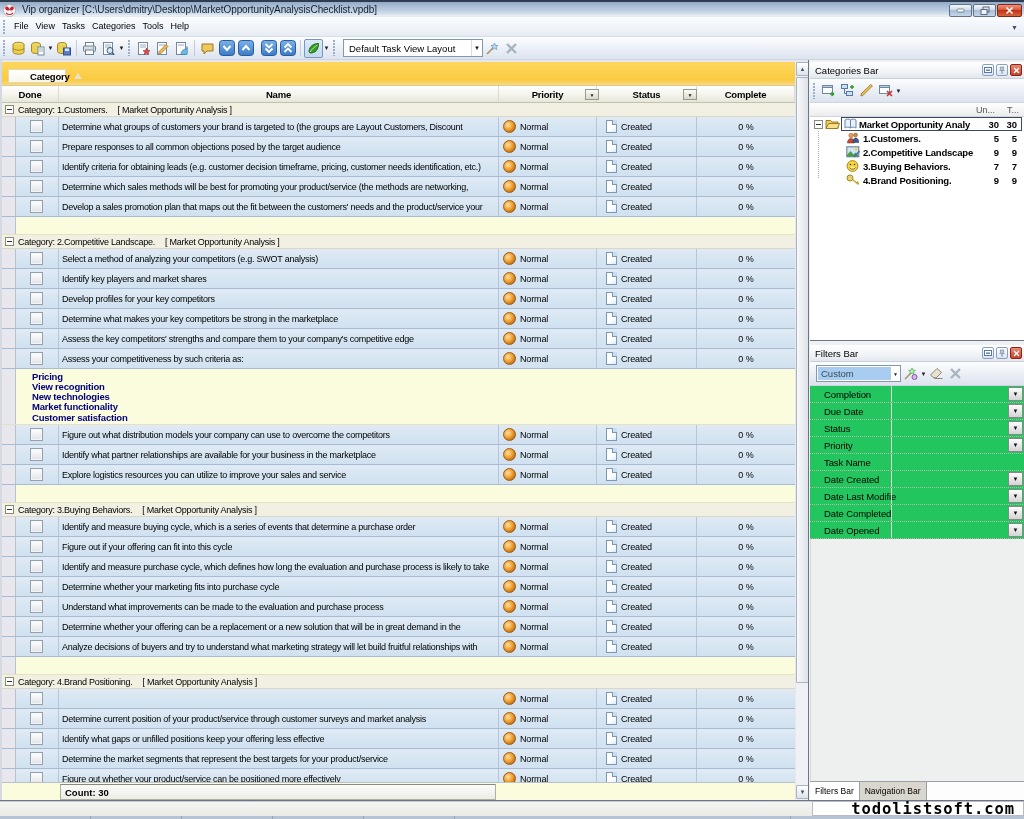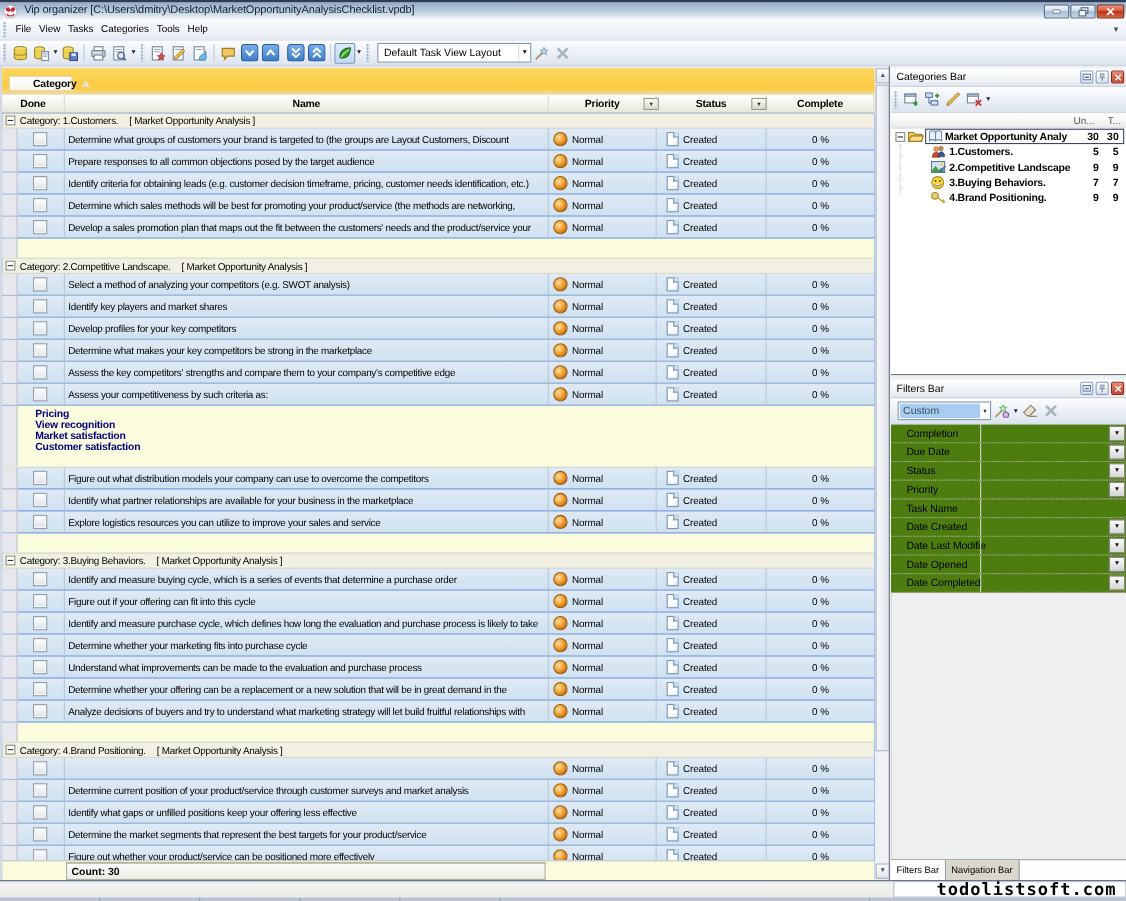--- a/index.html
+++ b/index.html
@@ -59,21 +59,21 @@
   .band-box .sort { margin-left:4px; width:0; height:0; border-left:4px solid transparent; border-right:4px solid transparent;
     border-bottom:6px solid #e8e2c8; position:relative; }
   .hdr { position:absolute; left:0; top:26px; width:793px; height:17px;
     background:linear-gradient(#ffffff, #f3f2ea 60%, #e7e6da); border-bottom:1px solid #c3c2b2; }
   .hdr .cell { position:absolute; top:0; height:100%; display:flex; align-items:center; justify-content:center;
     font-weight:bold; font-size:9.5px; letter-spacing:-0.2px; border-right:1px solid #dddccc; }
   .filterbtn { position:absolute; top:3px; width:14px; height:11px; border:1px solid #9a9a8a;
     background:linear-gradient(#fcfcf8,#d8d8cc); display:flex; align-items:center; justify-content:center; font-size:5px; color:#222; }
 
   
-  .rows { position:absolute; left:0; top:43px; width:793px; height:697px; overflow:hidden; background:#3b82f6; }
+  .rows { position:absolute; left:0; top:43px; width:793px; height:697px; overflow:hidden; background:#15803d; }
   .grp { height:14px; background:#f1f0e3; border-bottom:1px solid #d9d8c8; position:relative;
     display:flex; align-items:center; font-size:9px; letter-spacing:-0.25px; }
   .grp .exp { position:absolute; left:3px; top:2px; width:9px; height:9px; background:#fff; border:1px solid #8a8a7a;
     display:flex; align-items:center; justify-content:center; }
   .grp .exp::before { content:""; width:5px; height:1px; background:#333; }
   .grp .gtext { margin-left:16px; white-space:nowrap; }
   .grp .gbracket { margin-left:10px; white-space:nowrap; }
   .trow { height:20px; position:relative; background:linear-gradient(#e0eaf5, #d6e5f2 55%, #d1e1f0); border-bottom:1px solid #a5bcd4; }
   .trow .gut { position:absolute; left:0; top:0; width:14px; height:100%; background:#e8e7ee; border-right:1px solid #b9c2cc; }
   .trow .c-done { position:absolute; left:14px; top:0; width:43px; height:100%; border-right:1px solid #b3c7da; }
@@ -140,21 +140,21 @@
   .tree-row .n2 { position:absolute; right:8px; font-weight:bold; font-size:9.5px; text-align:right; }
   .tree-row.selected .selbox { position:absolute; left:31px; right:3px; top:0; bottom:0; border:1px solid #394a5e; background:#fdfdfd; }
   .tree-row > * { z-index:1; }
   .tree-connector { position:absolute; left:8px; top:14px; width:1px; height:48px;
     background-image:linear-gradient(#aab 1px, transparent 1px); background-size:1px 2px; }
 
   
   .fcombo { width:85px; height:17px; margin-left:6px; background:#fff; border:1px solid #8298ad; display:flex; align-items:center; position:relative; }
   .fcombo .val { flex:1; margin:1px 0 1px 1px; padding-left:3px; background:#a8cdf0; color:#3a4a5a; font-size:9.5px; height:13px; display:flex; align-items:center; }
   .fcombo .dd { width:9px; display:flex; align-items:center; justify-content:center; font-size:5px; color:#222; }
-  .frows { background:#4d7c0f; }
+  .frows { background:#22c55e; }
   .frow { height:17px; position:relative; border-bottom:1px dotted #b8b8b0; }
   .frow .flabel { position:absolute; left:14px; top:3px; font-size:9.5px; letter-spacing:-0.1px; white-space:nowrap; }
   .frow .fsep { position:absolute; left:81px; top:0; width:1px; height:100%; background:#d8d8d0; }
   .frow .fdd { position:absolute; right:2px; top:1px; width:15px; height:14px; border:1px solid #888;
     background:linear-gradient(#fdfdfd,#d4d4d4); display:flex; align-items:center; justify-content:center; font-size:6px; color:#111; }
   .filters-rest { background:#eef0f0; height:243px; border-left:1px solid #d8d8d8; }
 
   
   .ptabs { position:absolute; left:1px; bottom:0; width:215px; height:19px; background:#fdfdfd; border-top:1px solid #9aa0a8; display:flex; }
   .ptab { height:100%; padding:0 5px; display:flex; align-items:center; font-size:8.5px; border-right:1px solid #9aa0a8; }
@@ -590,21 +590,22 @@
             <div class="c-stat">
               <div class="doc-ico"></div>
               <span class="st">Created</span>
             </div>
             <div class="c-comp">0 %</div>
           </div>
           <div class="notes">
             <div class="gut"></div>
             <div class="nline">Pricing</div>
             <div class="nline">View recognition</div>
-            <div class="nline">Market satisfaction</div>
+            <div class="nline">New technologies</div>
+            <div class="nline">Market functionality</div>
             <div class="nline">Customer satisfaction</div>
           </div>
           <div class="trow">
             <div class="gut"></div>
             <div class="c-done">
               <div class="cbx"></div>
             </div>
             <div class="c-name">
               <span>Figure out what distribution models your company can use to overcome the competitors</span>
             </div>
@@ -1098,26 +1099,26 @@
               <span class="flabel">Date Created</span>
               <div class="fsep"></div>
               <div class="fdd">▼</div>
             </div>
             <div class="frow">
               <span class="flabel">Date Last Modifie</span>
               <div class="fsep"></div>
               <div class="fdd">▼</div>
             </div>
             <div class="frow">
-              <span class="flabel">Date Opened</span>
+              <span class="flabel">Date Completed</span>
               <div class="fsep"></div>
               <div class="fdd">▼</div>
             </div>
             <div class="frow">
-              <span class="flabel">Date Completed</span>
+              <span class="flabel">Date Opened</span>
               <div class="fsep"></div>
               <div class="fdd">▼</div>
             </div>
           </div>
         <div class="filters-rest"></div>
       </div>
 
       <div class="ptabs" id="panel-tabs">
           <div class="ptab active">Filters Bar</div>
           <div class="ptab inactive">Navigation Bar</div>

